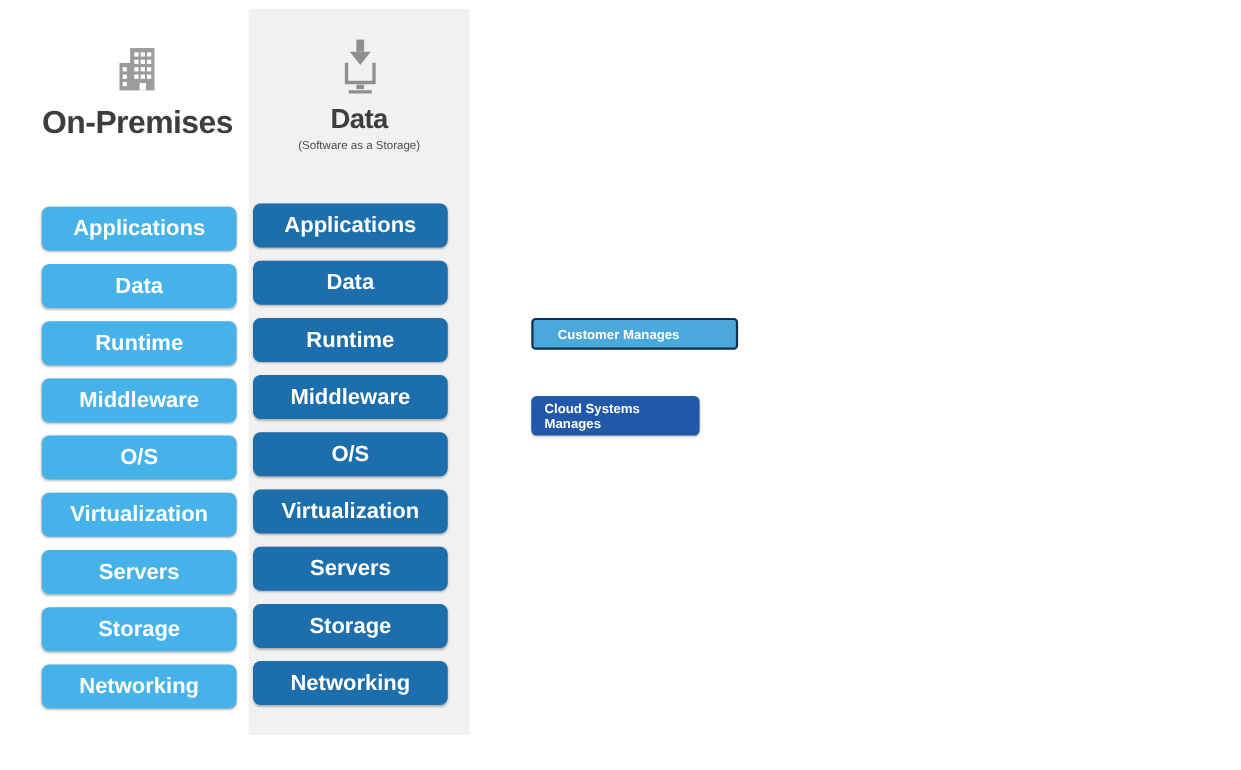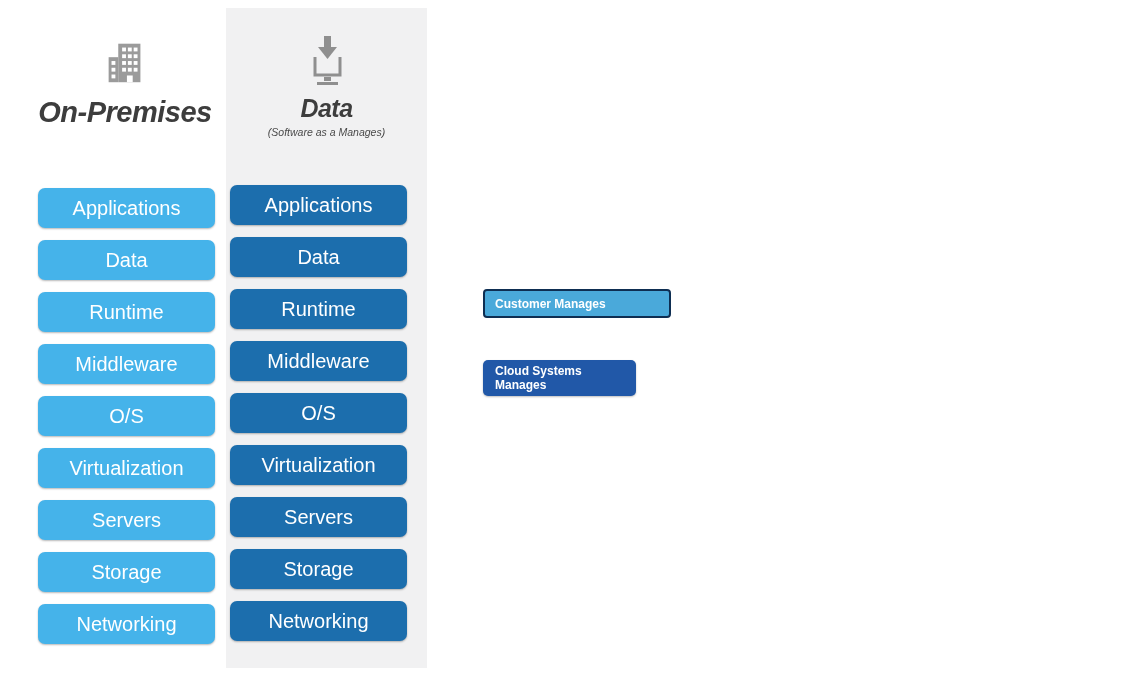--- a/index.html
+++ b/index.html
@@ -17,21 +17,21 @@
 
   
   .saas-panel {
     position: absolute;
     left: 226px; top: 8px;
     width: 201px; height: 660px;
     background: #f1f1f2;
   }
 
   
-  .col-header { position: absolute; text-align: center; font-style: italic; }
+  .col-header { position: absolute; text-align: center; }
   .onprem-header { left: 18px; top: 36px; width: 214px; }
   .saas-header  { left: 226px; top: 30px; width: 201px; }
 
   .col-icon { display: inline-block; line-height: 0; }
   .onprem-header .col-icon { margin-bottom: 8px; }
   .saas-header  .col-icon { margin-bottom: 6px; }
 
   .col-title {
     font-weight: 700;
     color: #3d3d3d;
@@ -57,41 +57,41 @@
   .saas-stack   { left: 230px; top: 185px; }
 
   .layer {
     height: 40px;
     border-radius: 7px;
     display: flex;
     align-items: center;
     justify-content: center;
     color: #ffffff;
     font-size: 20px;
-    font-weight: 400;
+    font-weight: 700;
     box-shadow: 0 1px 2px rgba(0,0,0,0.28);
     white-space: nowrap;
   }
   .layer.light { background: var(--customer-blue, #45b3ea); }
   .layer.dark  { background: var(--cloud-blue, #1c6ead); }
 
   
   .legend-customer {
     position: absolute;
     left: 483px; top: 289px;
     width: 188px; height: 29px;
     background: var(--legend-customer-fill, #4aa9da);
     border: 2px solid var(--legend-border, #0e2e52);
     border-radius: 4px;
     color: #ffffff;
     font-size: 12px;
     font-weight: 700;
     display: flex;
     align-items: center;
-    padding-left: 10px;
+    padding-left: 22px;
   }
   .legend-cloud {
     position: absolute;
     left: 483px; top: 360px;
     width: 153px; height: 36px;
     background: var(--legend-cloud-blue, #2158a8);
     border-radius: 5px;
     color: #ffffff;
     font-size: 12px;
     font-weight: 700;
@@ -140,21 +140,21 @@
     <span class="col-icon">
       <svg width="56" height="58" viewBox="0 0 56 58" aria-hidden="true">
         <rect x="25" y="6" width="7" height="11" fill="#8f8f8f"></rect>
         <polygon points="19,17 38,17 28.5,29" fill="#8f8f8f"></polygon>
         <path d="M16 27 L16 45 L41 45 L41 27" fill="none" stroke="#8f8f8f" stroke-width="3"></path>
         <rect x="25" y="47" width="7" height="4" fill="#8f8f8f"></rect>
         <rect x="18" y="52" width="21" height="3" fill="#8f8f8f"></rect>
       </svg>
     </span>
     <div class="col-title">Data</div>
-    <div class="col-subtitle">(Software as a Manages)</div>
+    <div class="col-subtitle">(Software as a Storage)</div>
   </div>
 
   <div class="stack onprem-stack">
     <div class="layer light">Applications</div>
     <div class="layer light">Data</div>
     <div class="layer light">Runtime</div>
     <div class="layer light">Middleware</div>
     <div class="layer light">O/S</div>
     <div class="layer light">Virtualization</div>
     <div class="layer light">Servers</div>

